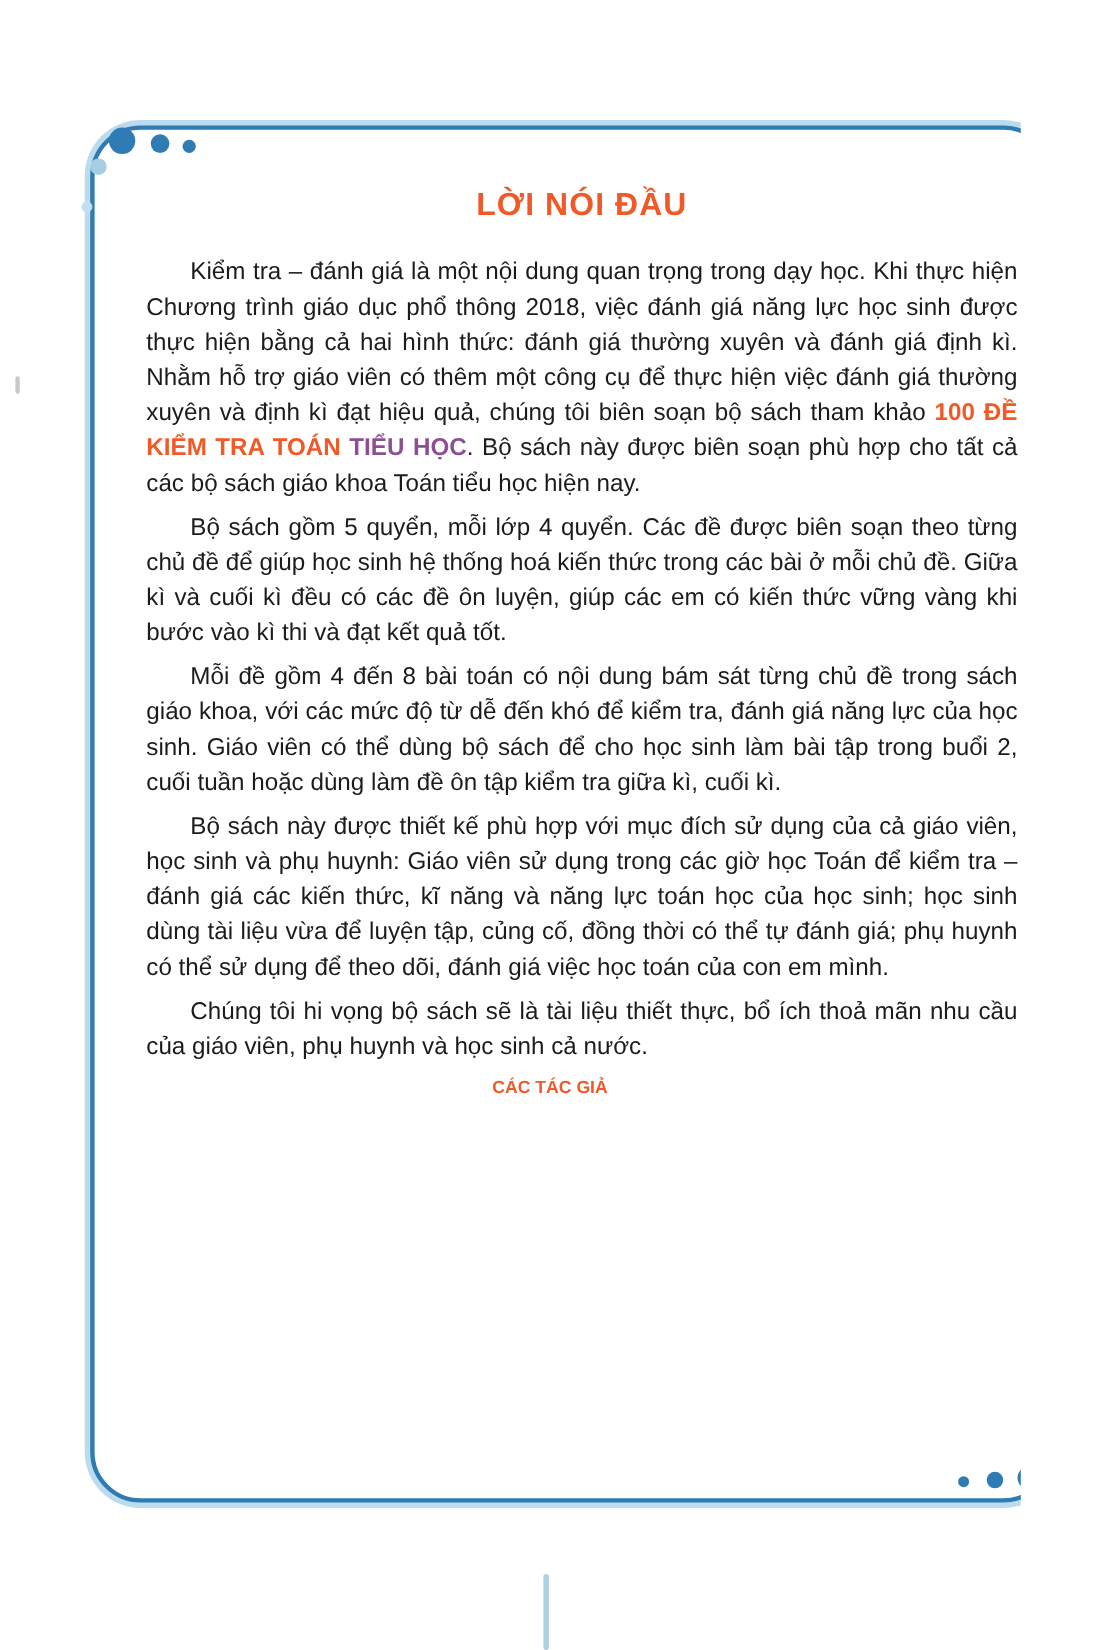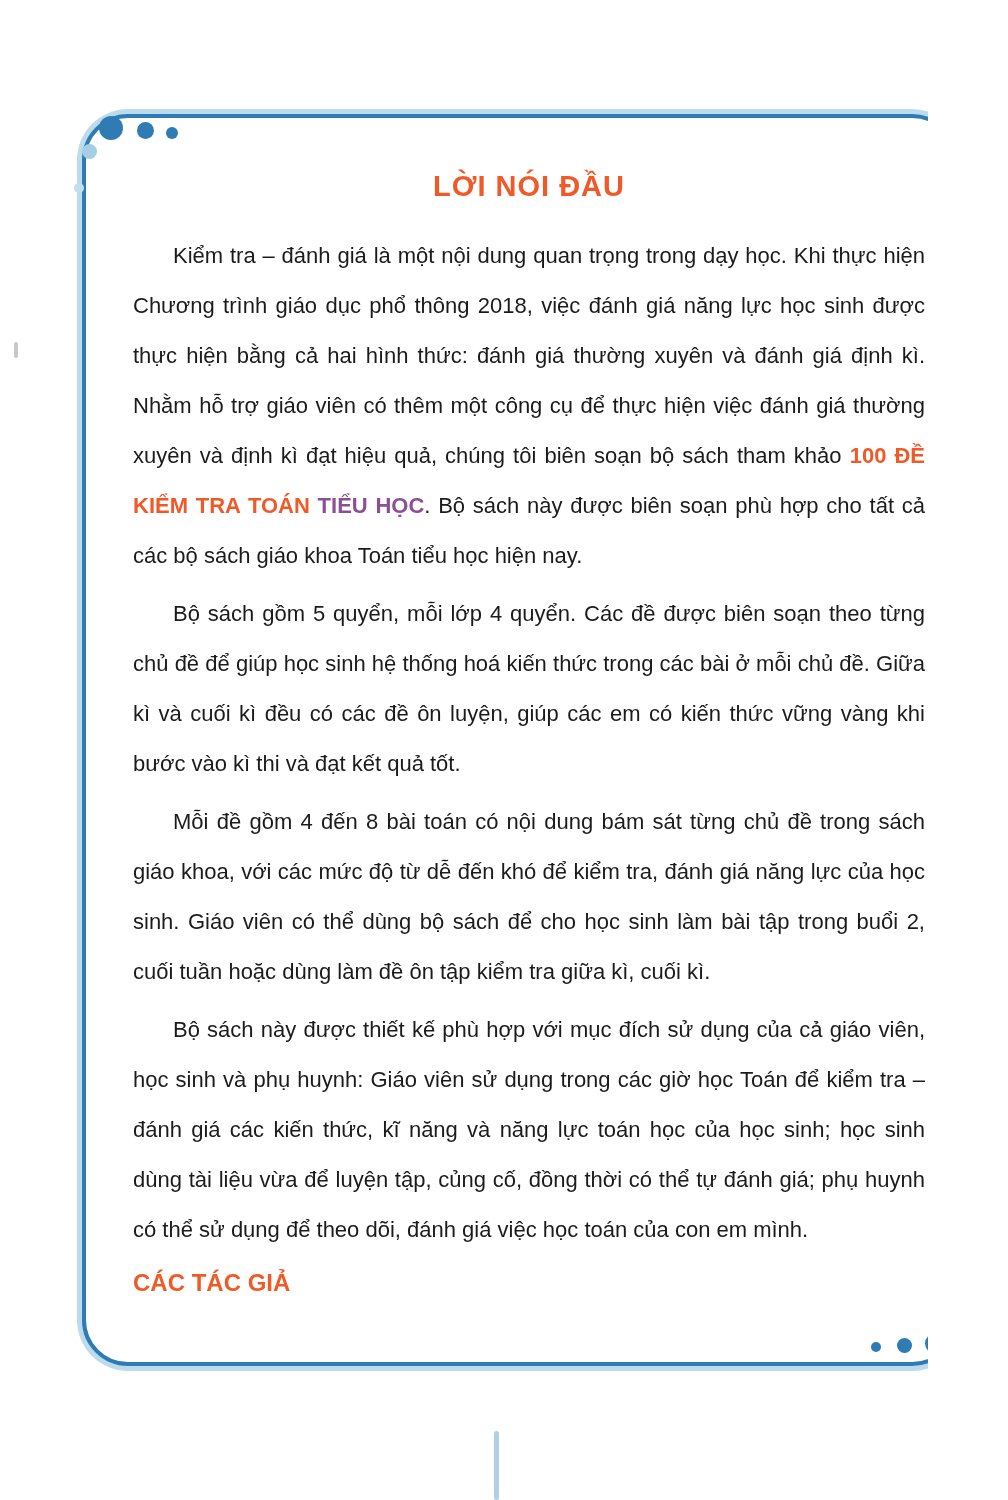--- a/index.html
+++ b/index.html
@@ -37,39 +37,39 @@
   .title {
     text-align: center;
     font-size: 29px;
     font-weight: bold;
     letter-spacing: 1px;
     color: var(--accent-orange, #f05a28);
     margin-bottom: 28px;
   }
   .para {
     font-size: 22px;
-    line-height: 50px;
+    line-height: 32px;
     text-align: justify;
     text-indent: 40px;
     color: var(--text, #1b1b1b);
     margin-bottom: 8px;
   }
   .hl-orange {
     color: var(--accent-orange, #f05a28);
     font-weight: bold;
   }
   .hl-purple {
     color: var(--accent-purple, #8d4f93);
     font-weight: bold;
   }
   .signature {
     margin-top: 14px;
     padding-right: 58px;
-    text-align: left;
-    font-size: 24px;
+    text-align: center;
+    font-size: 16px;
     font-weight: bold;
     color: var(--accent-orange, #f05a28);
   }
   .dot {
     position: absolute;
     border-radius: 50%;
   }
   .dot.dark   { background: var(--dot-dark, #2f7cb4); }
   .dot.light  { background: var(--dot-light, #a5cde4); }
   .dot.lighter{ background: #c2dff0; }
@@ -103,20 +103,21 @@
     <h1 class="title">LỜI NÓI ĐẦU</h1>
 
     <p class="para"><span>Kiểm tra – đánh giá là một nội dung quan trọng trong dạy học. Khi thực hiện Chương trình giáo dục phổ thông 2018, việc đánh giá năng lực học sinh được thực hiện bằng cả hai hình thức: đánh giá thường xuyên và đánh giá định kì. Nhằm hỗ trợ giáo viên có thêm một công cụ để thực hiện việc đánh giá thường xuyên và định kì đạt hiệu quả, chúng tôi biên soạn bộ sách tham khảo </span><span class="hl-orange">100 ĐỀ KIỂM TRA TOÁN</span><span class="hl-purple"> TIỂU HỌC</span><span>. Bộ sách này được biên soạn phù hợp cho tất cả các bộ sách giáo khoa Toán tiểu học hiện nay.</span></p>
 
     <p class="para">Bộ sách gồm 5 quyển, mỗi lớp 4 quyển. Các đề được biên soạn theo từng chủ đề để giúp học sinh hệ thống hoá kiến thức trong các bài ở mỗi chủ đề. Giữa kì và cuối kì đều có các đề ôn luyện, giúp các em có kiến thức vững vàng khi bước vào kì thi và đạt kết quả tốt.</p>
 
     <p class="para">Mỗi đề gồm 4 đến 8 bài toán có nội dung bám sát từng chủ đề trong sách giáo khoa, với các mức độ từ dễ đến khó để kiểm tra, đánh giá năng lực của học sinh. Giáo viên có thể dùng bộ sách để cho học sinh làm bài tập trong buổi 2, cuối tuần hoặc dùng làm đề ôn tập kiểm tra giữa kì, cuối kì.</p>
 
     <p class="para">Bộ sách này được thiết kế phù hợp với mục đích sử dụng của cả giáo viên, học sinh và phụ huynh: Giáo viên sử dụng trong các giờ học Toán để kiểm tra – đánh giá các kiến thức, kĩ năng và năng lực toán học của học sinh; học sinh dùng tài liệu vừa để luyện tập, củng cố, đồng thời có thể tự đánh giá; phụ huynh có thể sử dụng để theo dõi, đánh giá việc học toán của con em mình.</p>
 
+    <p class="para">Chúng tôi hi vọng bộ sách sẽ là tài liệu thiết thực, bổ ích thoả mãn nhu cầu của giáo viên, phụ huynh và học sinh cả nước.</p>
 
     <div class="signature">CÁC TÁC GIẢ</div>
   </div>
 
   <span class="dot dark" style="left:99px;  top:116px;  width:24px; height:24px;"></span>
   <span class="dot dark" style="left:137px; top:122px;  width:17px; height:17px;"></span>
   <span class="dot dark" style="left:166px; top:127px;  width:12px; height:12px;"></span>
   <span class="dot light" style="left:82px;  top:144px;  width:15px; height:15px;"></span>
   <span class="dot lighter" style="left:74px;  top:183px;  width:10px; height:10px;"></span>
 

